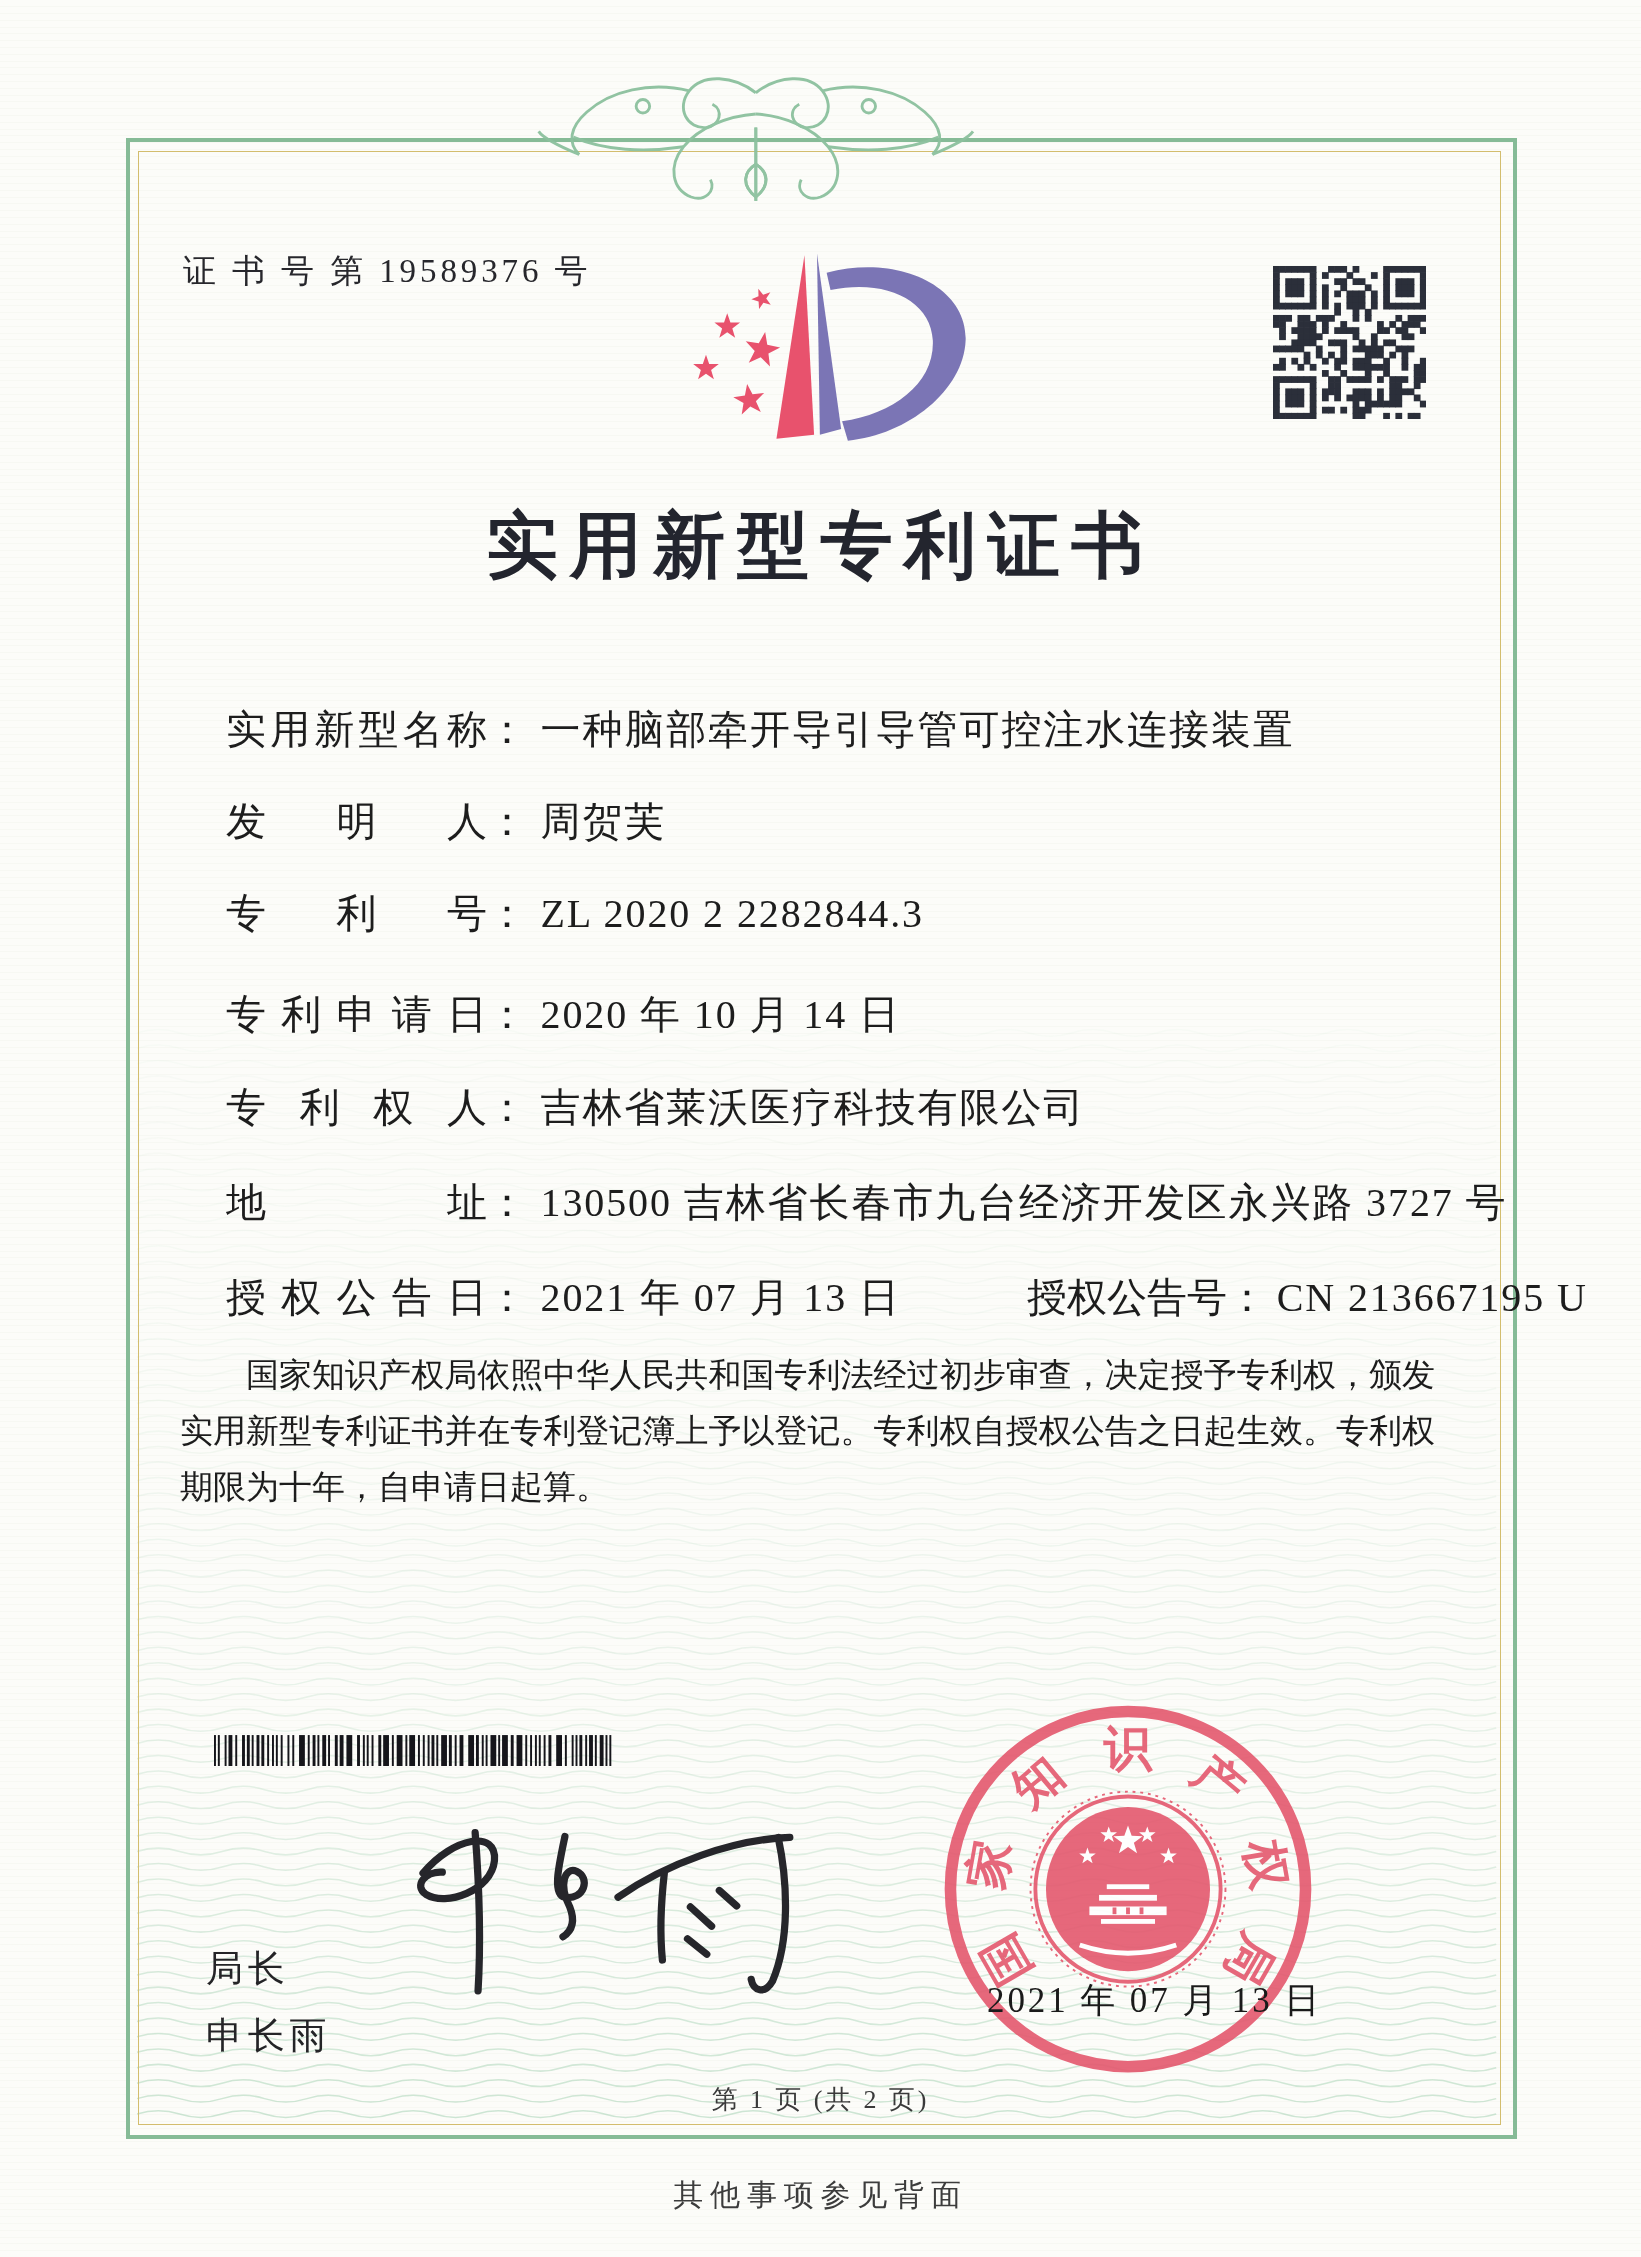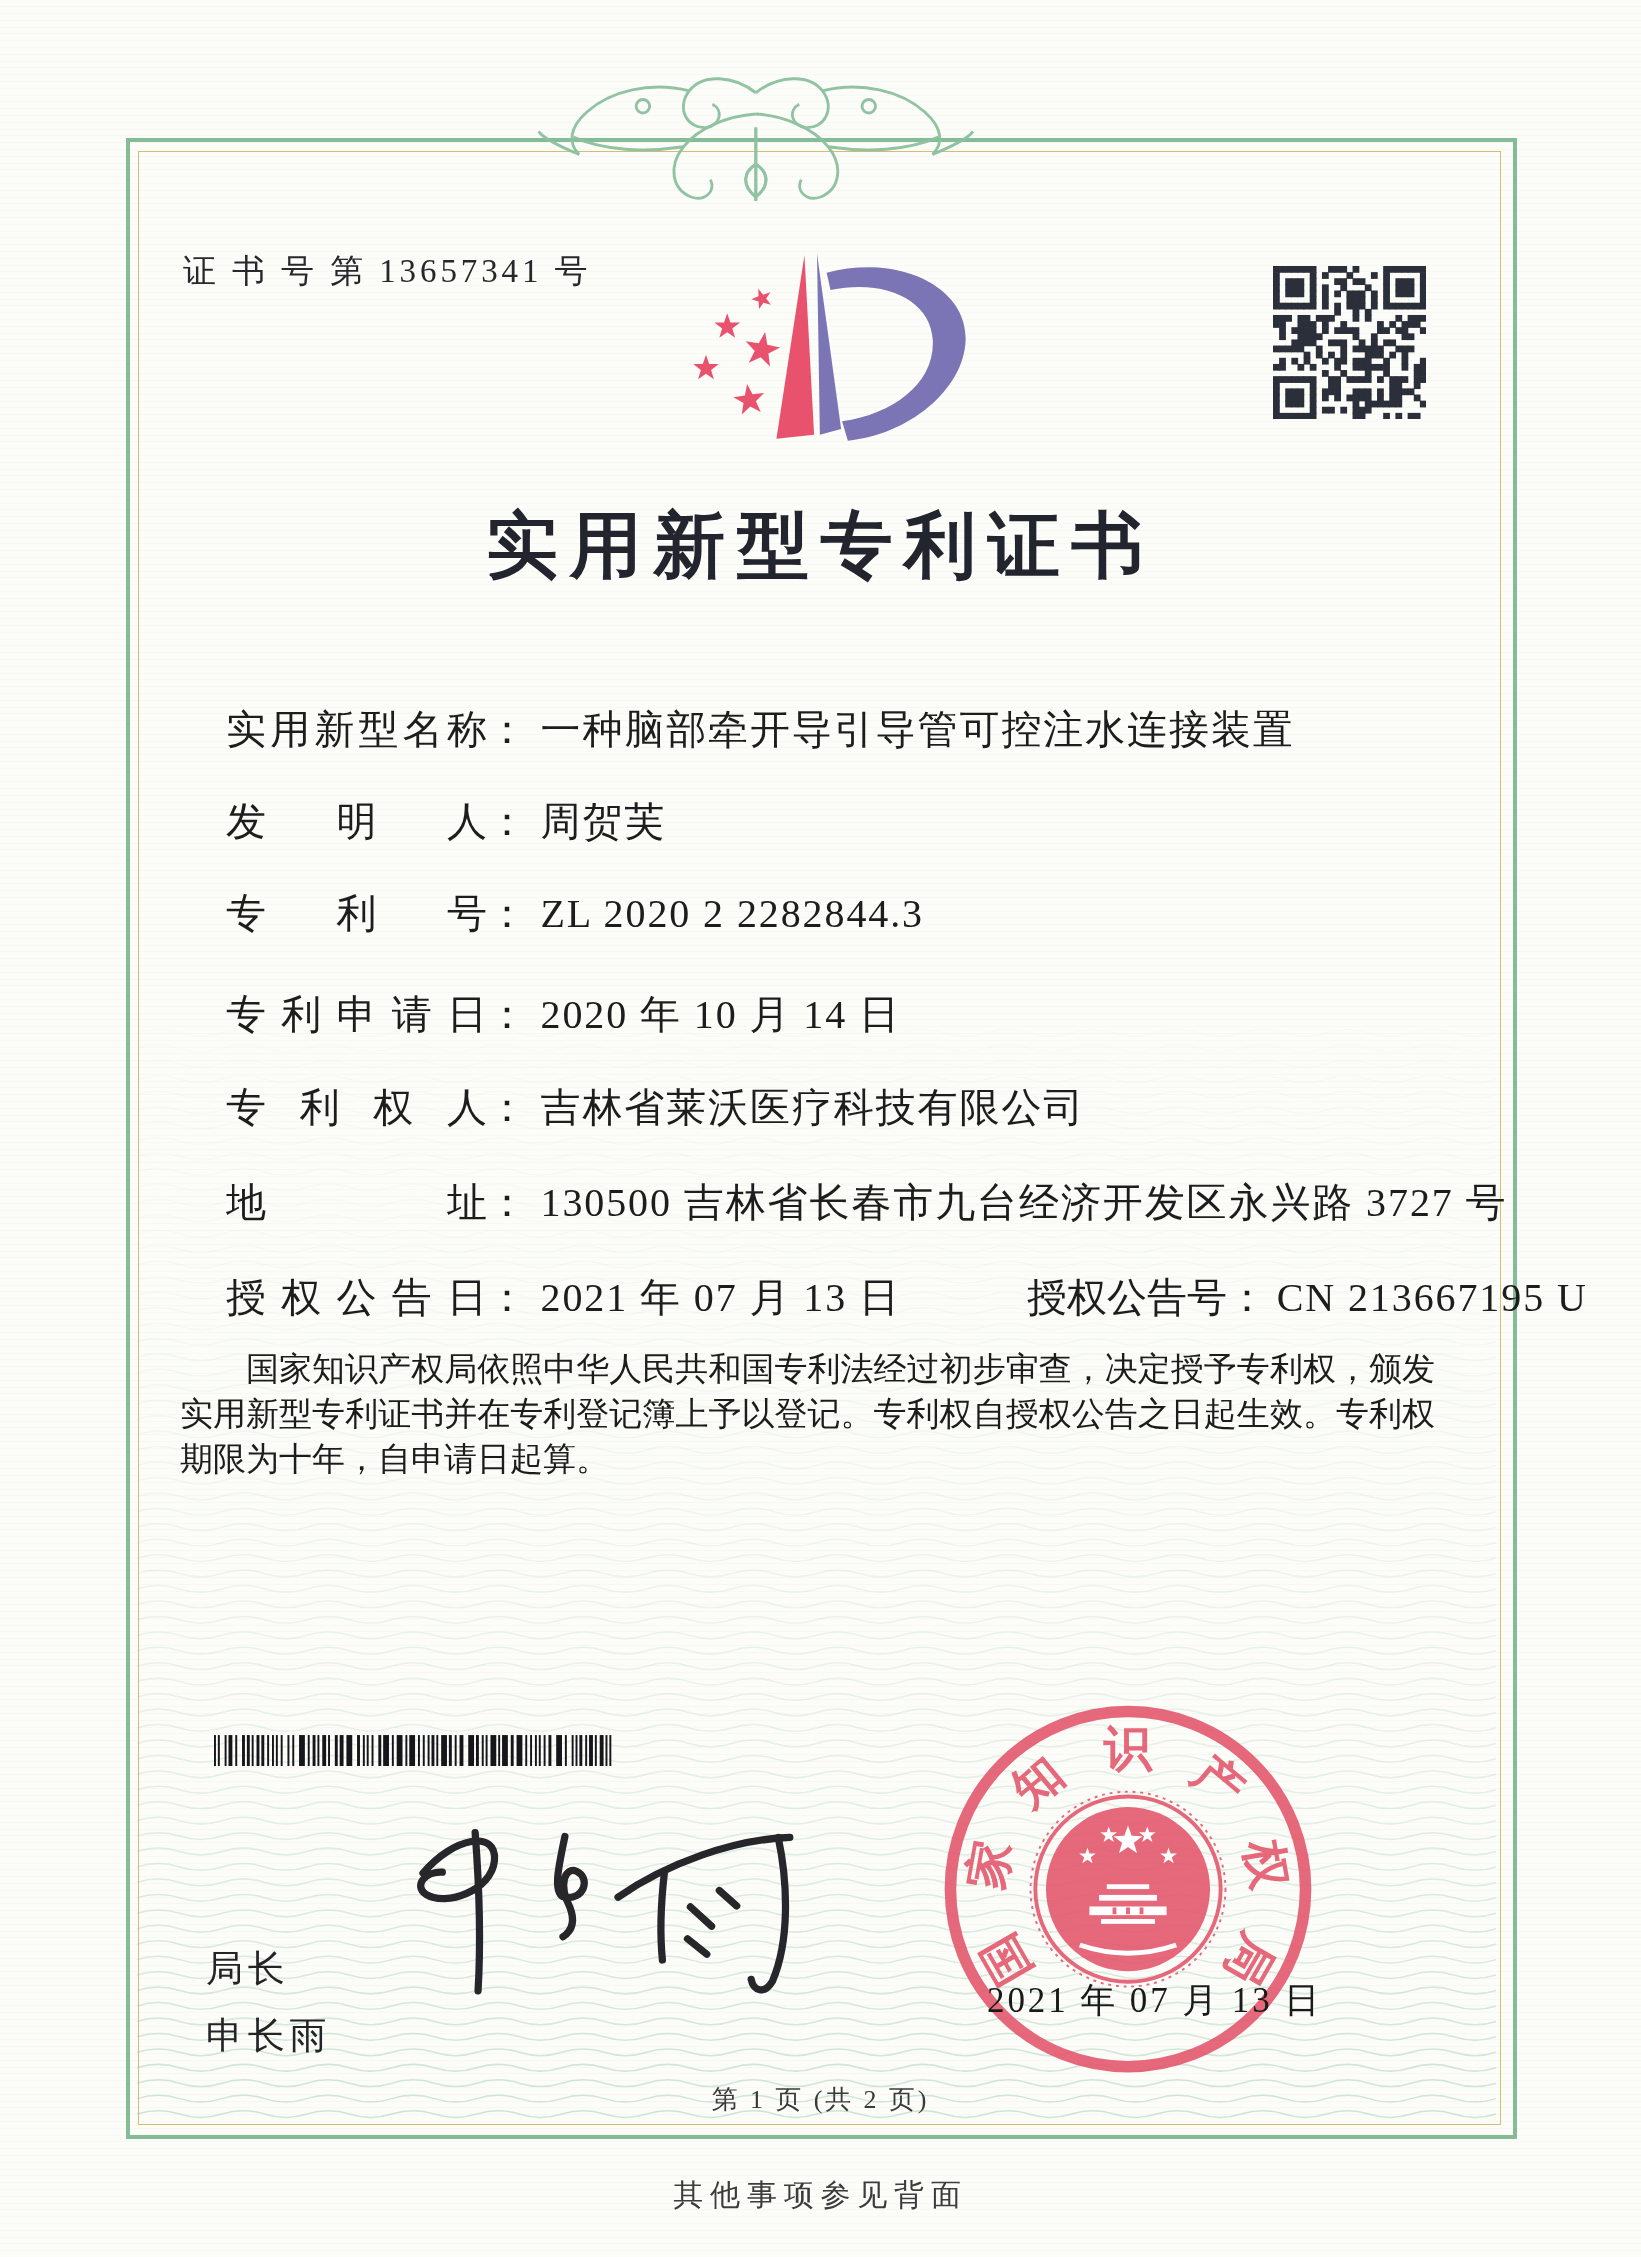--- a/index.html
+++ b/index.html
@@ -38,21 +38,21 @@
   .frow:nth-child(5){top:378px;}
   .frow:nth-child(6){top:473px;}
   .frow:nth-child(7){top:568px;}
   .flabel{display:inline-block;width:261px;text-align:justify;text-align-last:justify;white-space:normal;vertical-align:bottom;}
   .fcolon{margin-right:13.5px;}
   .fvalue{letter-spacing:1.9px;}
   .g2{position:absolute;left:801px;top:0;}
   .g2 .fcolon{margin-right:9.7px;}
   .paras{
     position:absolute;left:180px;top:1347px;width:1255px;z-index:4;
-    font-size:33px;line-height:45px;text-align:justify;color:#1c1c1c;
+    font-size:33px;line-height:56px;text-align:justify;color:#1c1c1c;
   }
   .paras p{margin:0;text-indent:66px;}
   #barcode{position:absolute;left:214px;top:1735px;z-index:4;}
   .signer{position:absolute;left:206px;top:1944px;z-index:4;font-size:37px;letter-spacing:4.8px;color:#242427;}
   .signer .sname{margin-top:17.4px;}
   #signature{position:absolute;left:396px;top:1794px;z-index:4;}
   #seal{position:absolute;left:935px;top:1699px;z-index:4;opacity:.9;}
   .seal-date{
     position:absolute;left:987px;top:1977px;z-index:5;
     font-size:35px;letter-spacing:2.9px;color:#1a1a1a;white-space:nowrap;
@@ -157,21 +157,21 @@
         <path d="M858 152 C 898 158, 940 156, 972 142"></path>
         <path d="M966 160 C 990 150, 1004 142, 1008 136"></path>
         <circle cx="900" cy="110" r="7"></circle>
         <path d="M783 132 L783 208"></path>
         <path d="M783 170 C 796 178, 798 192, 783 204 C 768 192, 770 178, 783 170"></path>
       </g>
       <use href="#lace-half" transform="translate(1566,0) scale(-1,1)"></use>
     </g>
   </svg>
 
-  <div class="cert-no">证 书 号 第 13657341 号</div>
+  <div class="cert-no">证 书 号 第 19589376 号</div>
 
   <svg id="logo" width="309" height="222" viewBox="700 245 320 230">
     <path d="M833 264 L843 450 L804 454 Z" fill="#e8526d"></path>
     <path d="M846 262 L871 444 L849 450 Z" fill="#7b75b5"></path>
     <path d="M856 282 C 930 262, 1002 296, 1000 352 C 998 404, 940 450, 878 456 L 872 436 C 926 428, 968 396, 966 352 C 964 310, 916 288, 860 300 Z" fill="#7b75b5"></path>
     <g id="logo-stars" fill="#e8526d">
         <path d="M785.2 298.7 L790.2 304.8 L797.7 302.2 L793.4 308.8 L798.1 315.2 L790.5 313.1 L786.0 319.6 L785.5 311.7 L778.0 309.4 L785.4 306.5 Z"></path>
         <path d="M753.0 324.0 L756.3 333.5 L766.3 333.7 L758.3 339.7 L761.2 349.3 L753.0 343.6 L744.8 349.3 L747.7 339.7 L739.7 333.7 L749.7 333.5 Z"></path>
         <path d="M792.3 343.3 L794.5 356.7 L807.8 359.4 L795.7 365.6 L797.3 379.1 L787.7 369.5 L775.3 375.2 L781.5 363.1 L772.2 353.1 L785.7 355.2 Z"></path>
         <path d="M731.0 367.0 L734.3 376.5 L744.3 376.7 L736.3 382.7 L739.2 392.3 L731.0 386.6 L722.8 392.3 L725.7 382.7 L717.7 376.7 L727.7 376.5 Z"></path>

